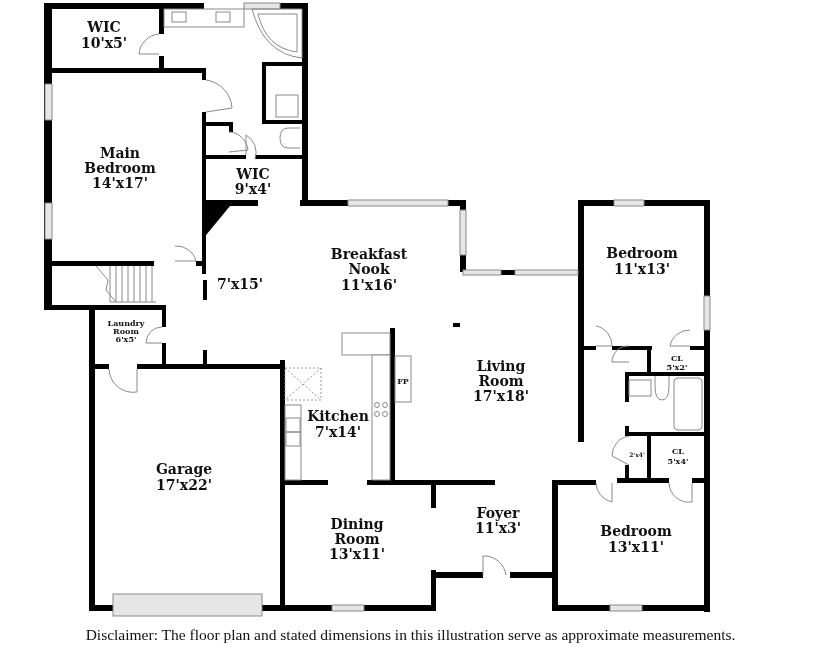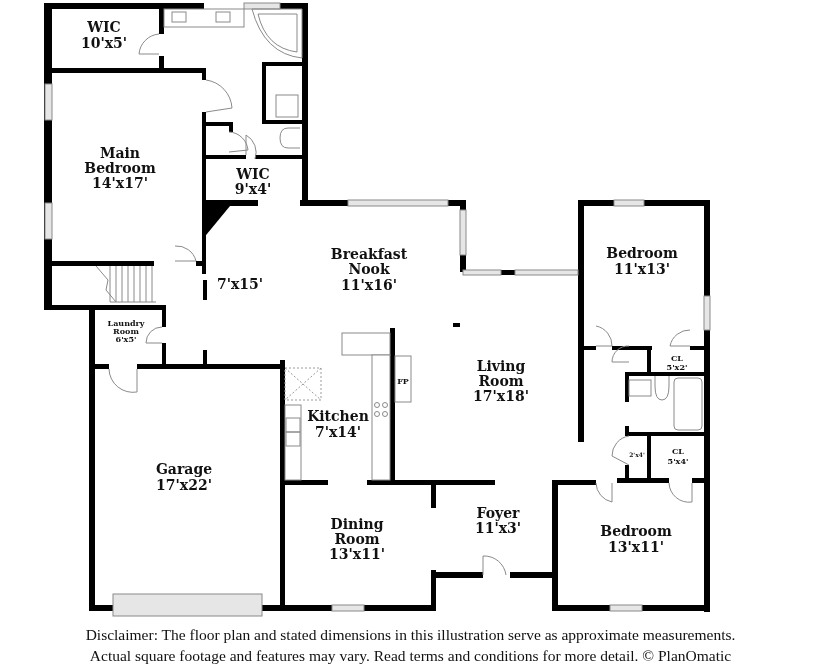--- a/index.html
+++ b/index.html
@@ -234,14 +234,13 @@
     <text class="lbl lbl-l" x="498" y="518">Foyer</text>
     <text class="lbl lbl-l" x="498" y="533">11'x3'</text>
 
     <text class="lbl lbl-l" x="636" y="536">Bedroom</text>
     <text class="lbl lbl-l" x="636" y="552">13'x11'</text>
   </g>
 </svg>
 
 <div class="disclaimer">
   <div>Disclaimer: The floor plan and stated dimensions in this illustration serve as approximate measurements.</div>
-  <div>Actual square footage and features may vary. Read terms and conditions for more detail. © PlanOmatic</div>
 </div>
 
 </body></html>

